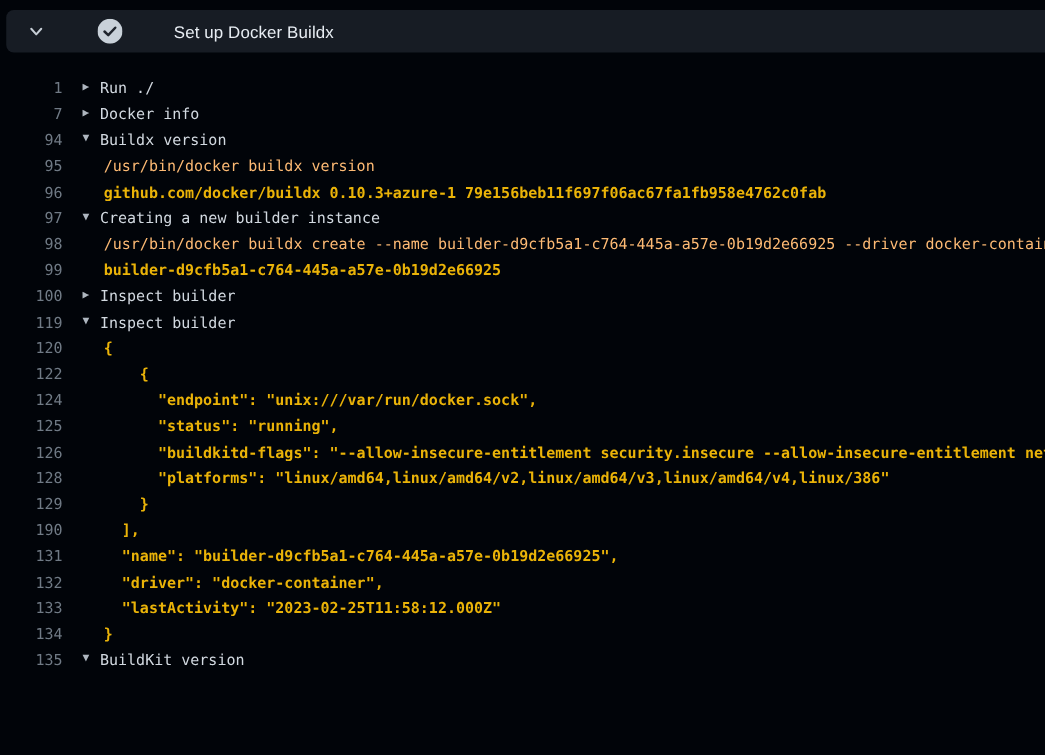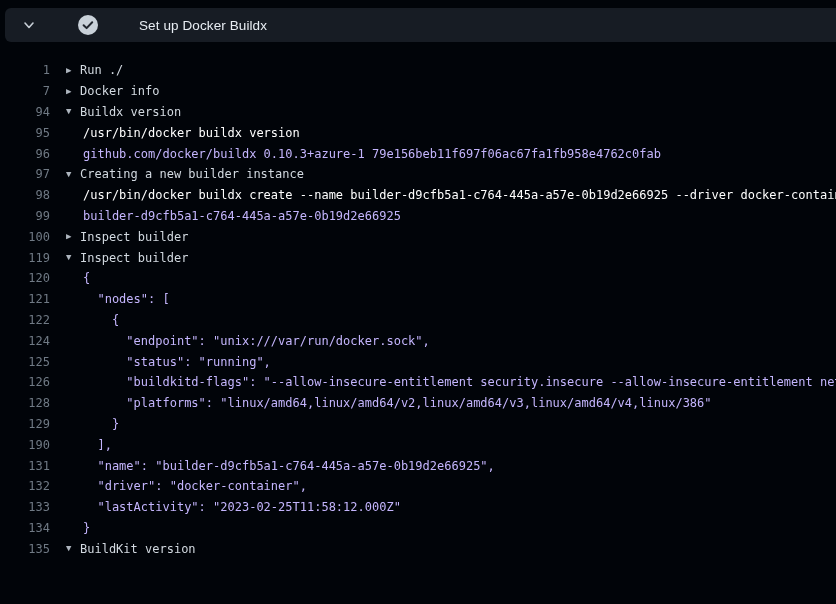--- a/index.html
+++ b/index.html
@@ -63,22 +63,22 @@
   .row .tri {
     width: 14px;
     flex: 0 0 14px;
     font-size: 9px;
     color: #aeb6bf;
     line-height: 1;
   }
   .row.plain .tri { visibility: hidden; width: 17px; flex-basis: 17px; }
   .row .txt { white-space: pre; }
   .row.group .txt   { color: #d2d9e0; text-align: center; }
-  .row.command .txt { color: #ffffff; }
-  .row.output .txt  { color: #c4b5fd; }
+  .row.command .txt { color: #fdba74; }
+  .row.output .txt  { color: #eab308; font-weight: bold; }
   .row.group { cursor: pointer; }
 </style>
 </head>
 <body>
 
 <div class="step-header">
   <svg class="chev" viewBox="0 0 14 14">
     <polyline points="3,5 7,9.5 11,5" fill="none" stroke="#c6cdd5" stroke-width="1.6" stroke-linecap="round" stroke-linejoin="round"></polyline>
   </svg>
   <svg class="check-wrap" viewBox="0 0 20 20">
@@ -170,27 +170,20 @@
   </div>
 
   <div class="row plain output">
     <span class="num">120</span>
     <span class="content">
       <span class="tri"></span>
       <span class="txt">{</span>
     </span>
   </div>
 
-  <div class="row plain output">
-    <span class="num">121</span>
-    <span class="content">
-      <span class="tri"></span>
-      <span class="txt">  "nodes": [</span>
-    </span>
-  </div>
 
   <div class="row plain output">
     <span class="num">122</span>
     <span class="content">
       <span class="tri"></span>
       <span class="txt">    {</span>
     </span>
   </div>
 
 

